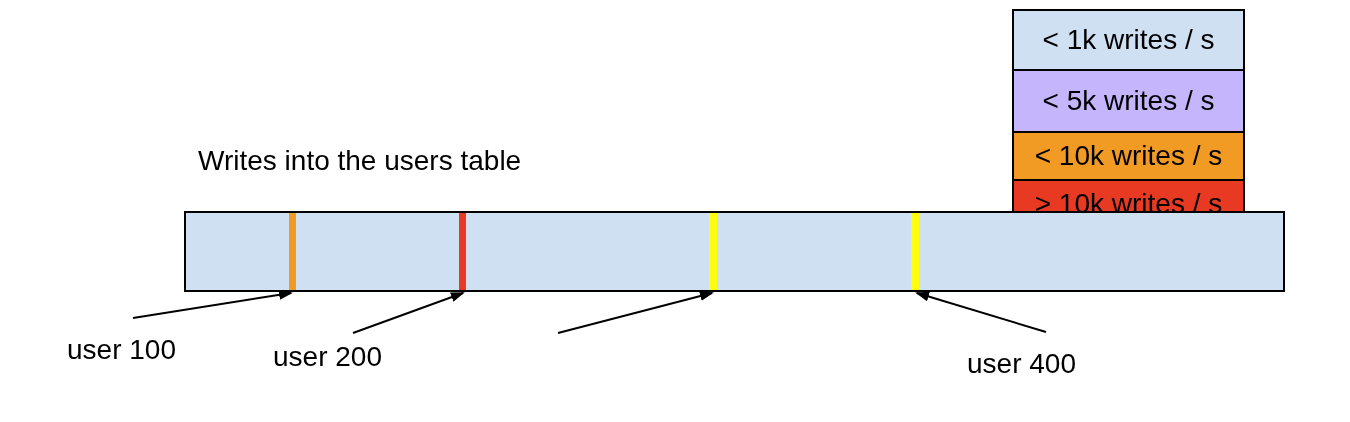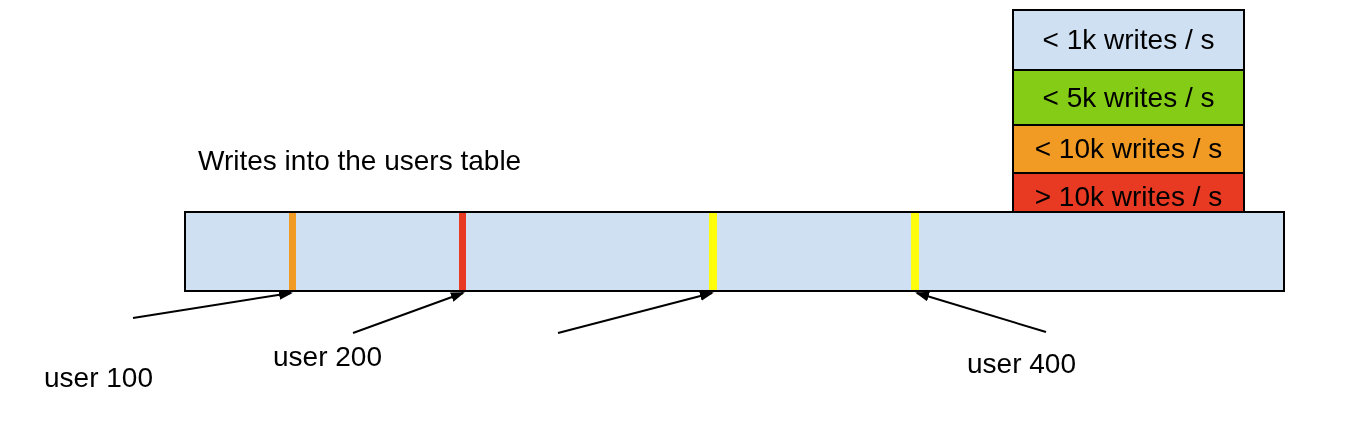--- a/index.html
+++ b/index.html
@@ -32,21 +32,21 @@
 <body>
 
 <div id="canvas">
 
   <div id="title">Writes into the users table</div>
 
   <div id="legend" style="left: 1012px; top: 9px; width: 233px;">
     <div class="legend-row" style="height: 60px; background: rgb(207, 224, 242);">
       <span>&lt; 1k writes / s</span>
     </div>
-    <div class="legend-row" style="height: 55px; background: #84cc16; text-align: right;">
+    <div class="legend-row" style="height: 62px; background: #c4b5fd; text-align: right;">
       <span>&lt; 5k writes / s</span>
     </div>
     <div class="legend-row" style="height: 48px; background: rgb(242, 155, 36);">
       <span>&lt; 10k writes / s</span>
     </div>
     <div class="legend-row" style="height: 45px; background: rgb(232, 58, 34);">
       <span>&gt; 10k writes / s</span>
     </div>
   </div>
 
@@ -62,16 +62,16 @@
       <marker id="arrowhead" markerWidth="14" markerHeight="12" refX="12" refY="5" orient="auto" markerUnits="userSpaceOnUse">
         <path d="M0,0 L14,5 L0,10 z" fill="#000000"></path>
       </marker>
     </defs>
   <line x1="133" y1="318" x2="291" y2="293" stroke="#000000" stroke-width="2" marker-end="url(#arrowhead)"></line>
       <line x1="353" y1="333" x2="463" y2="293" stroke="#000000" stroke-width="2" marker-end="url(#arrowhead)"></line>
       <line x1="558" y1="333" x2="712" y2="293" stroke="#000000" stroke-width="2" marker-end="url(#arrowhead)"></line>
       <line x1="1046" y1="332" x2="917" y2="293" stroke="#000000" stroke-width="2" marker-end="url(#arrowhead)"></line>
     </svg>
 
-<div class="user-label" style="left: 44px; top: 335px; margin-top: 28px;">user 100</div>
+<div class="user-label" style="left: 67px; top: 335px;">user 100</div>
     <div class="user-label" style="left: 273px; top: 342px;">user 200</div>
     <div class="user-label" style="left: 967px; top: 349px;">user 400</div>
   </div>
 
 </body></html>

